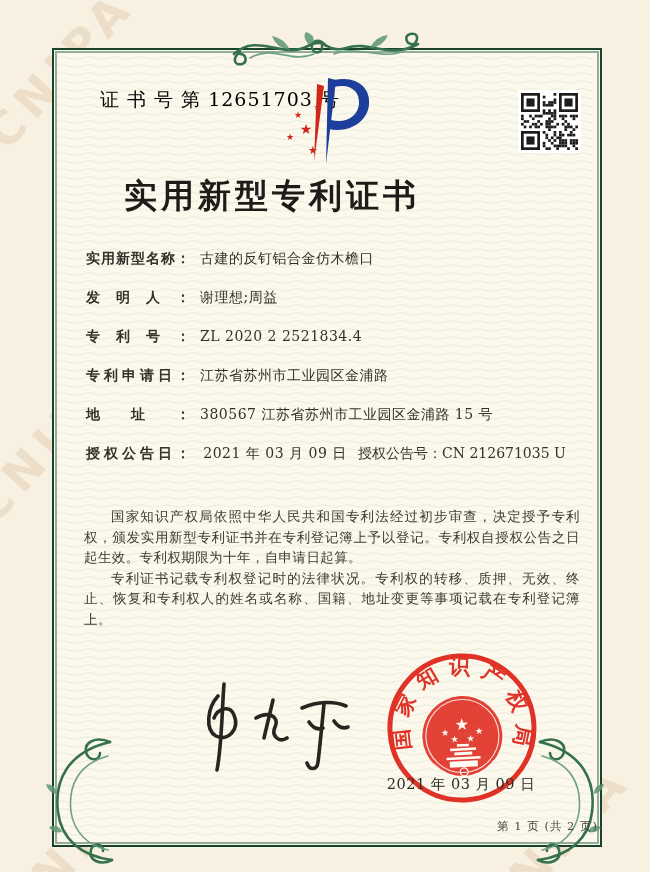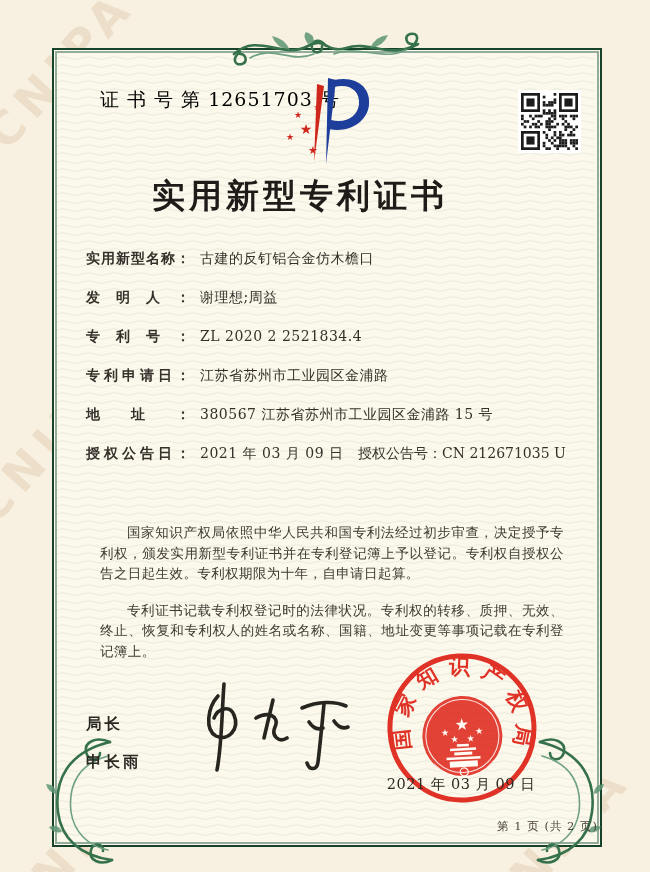--- a/index.html
+++ b/index.html
@@ -28,32 +28,32 @@
   .orn .fine{stroke-width:1.6;stroke:#6fa182;}
   .orn .leaf{fill:#5d9573;stroke:none;opacity:.85;}
   .orn-top{left:230px;top:24px;}
   .orn-bl{left:30px;top:736px;}
   .orn-br{left:534px;top:736px;transform:scaleX(-1);}
   
   .cert-no{position:absolute;left:100px;top:87px;font-size:19px;color:#000000;letter-spacing:1px;z-index:4;}
   .logo{position:absolute;left:281px;top:74px;z-index:4;}
   .qr-wrap{position:absolute;left:518px;top:90px;background:#fff;padding:3px;line-height:0;z-index:4;}
   .title{position:absolute;left:52px;top:174px;width:440px;text-align:center;font-size:33px;font-weight:700;
-         letter-spacing:4px;color:#1e1b18;z-index:4;padding-left:28px;}
+         letter-spacing:4px;color:#1e1b18;z-index:4;}
   
   .fields{position:absolute;left:86px;top:246px;width:502px;z-index:4;color:#35302a;font-size:14px;}
   .field-row{height:24px;line-height:24px;margin-bottom:15px;white-space:nowrap;}
   .flabel{display:inline-block;width:104px;text-align:justify;text-align-last:justify;vertical-align:top;font-weight:bold;}
-  .fvalue{margin-left:10px;letter-spacing:.5px;}
+  .fvalue{margin-left:10px;letter-spacing:.5px;text-align:center;}
   .fvalue.fixed{display:inline-block;width:150px;}
   .flabel2{margin-left:8px;}
   
   .body-text{position:absolute;left:84px;top:506px;width:496px;z-index:4;color:#3f3a32;
              font-size:13.5px;line-height:20.5px;text-align:justify;letter-spacing:.4px;}
-  .body-text p{margin:16px;text-indent:2em;}
+  .body-text p{margin:0;text-indent:2em;}
   
   .signer{position:absolute;left:86px;top:714px;z-index:4;color:#2b2923;
           font-family:"DejaVu Sans","Liberation Sans",sans-serif;font-weight:700;font-size:15.5px;letter-spacing:3px;}
   .signer .name{margin-top:17px;}
   .signature{position:absolute;left:188px;top:678px;z-index:4;}
   .signature path{fill:none;stroke:#26251f;stroke-width:3.6;stroke-linecap:round;stroke-linejoin:round;}
   .seal{position:absolute;left:383px;top:648px;z-index:5;transform:rotate(-3deg);opacity:.93;}
   .seal-arc{font-size:21px;font-weight:700;letter-spacing:10px;fill:var(--seal-red);
             font-family:"DejaVu Sans","Liberation Sans",sans-serif;}
   .seal-date{position:absolute;left:386px;top:775px;width:150px;text-align:center;z-index:6;
@@ -366,24 +366,20 @@
     <div class="field-row">
       <span class="flabel">授权公告日：</span><span class="fvalue fixed">2021 年 03 月 09 日</span><span class="flabel2">授权公告号：</span><span>CN 212671035 U</span>
     </div>
   </div>
 
   <div class="body-text">
     <p>国家知识产权局依照中华人民共和国专利法经过初步审查，决定授予专利权，颁发实用新型专利证书并在专利登记簿上予以登记。专利权自授权公告之日起生效。专利权期限为十年，自申请日起算。</p>
     <p>专利证书记载专利权登记时的法律状况。专利权的转移、质押、无效、终止、恢复和专利权人的姓名或名称、国籍、地址变更等事项记载在专利登记簿上。</p>
   </div>
 
-  <div class="signer">
-    <div>局长</div>
-    <div class="name">申长雨</div>
-  </div>
 
   <svg class="signature" width="175" height="100" viewBox="0 0 175 100">
     <path d="M30,18 C19,30 17,52 28,58 C40,64 52,51 46,37 C42,27 30,30 26,40"></path>
     <path d="M36,6 C34,30 34,66 29,92"></path>
     <path d="M85,22 L76,60"></path>
     <path d="M68,40 C80,33 92,38 87,49 C83,58 91,65 99,60"></path>
     <path d="M114,30 C130,23 147,23 158,28"></path>
     <path d="M136,26 C134,46 132,68 130,84 C129,93 121,92 119,85"></path>
     <path d="M121,44 C125,50 130,52 135,50"></path>
     <path d="M146,43 C150,49 155,51 160,49"></path>

